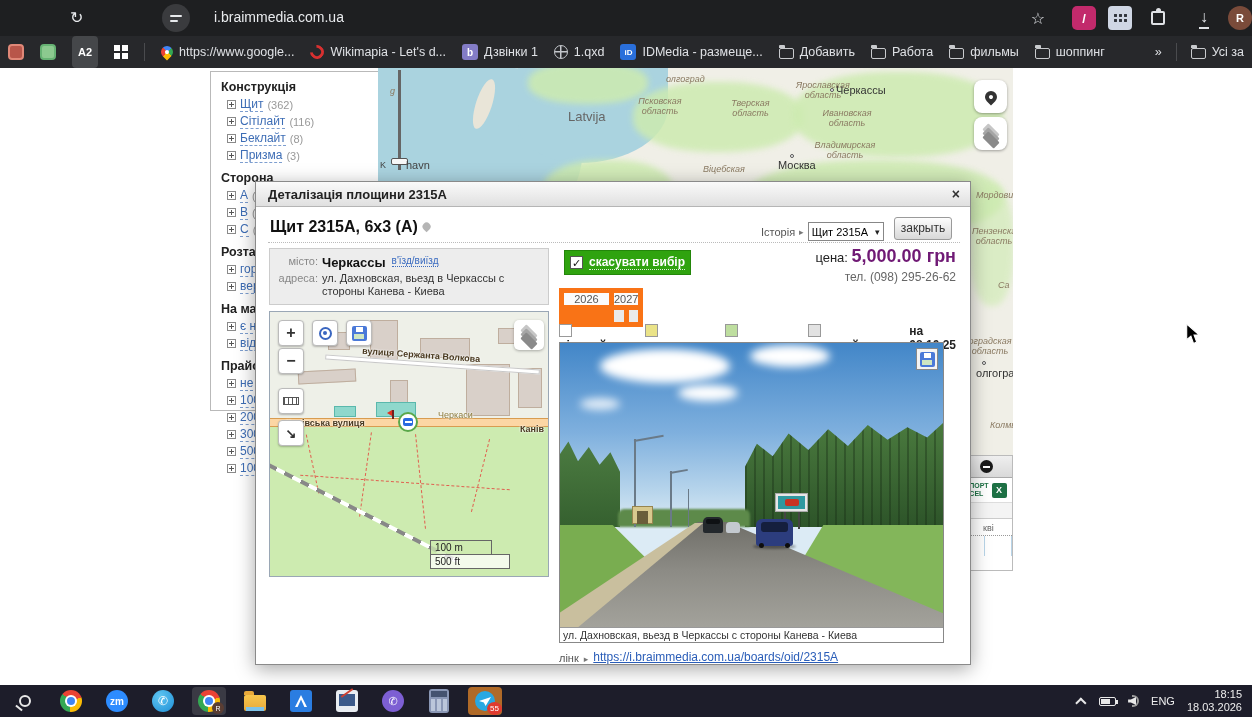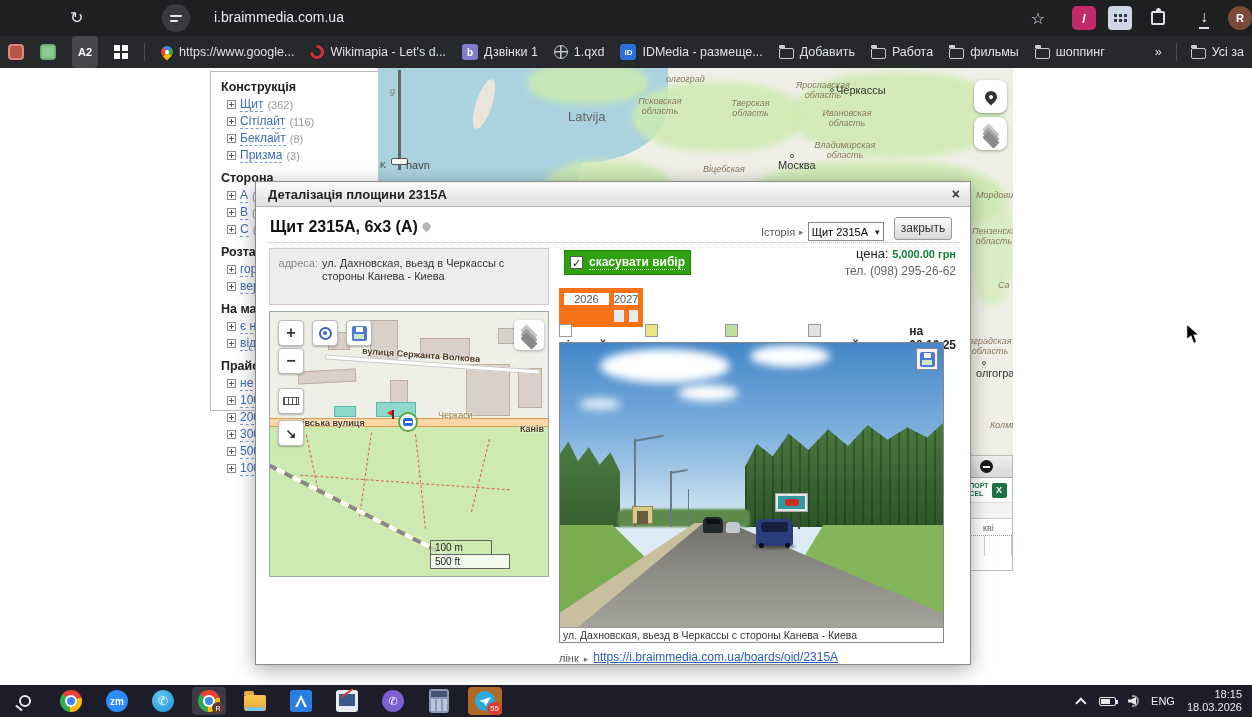--- a/index.html
+++ b/index.html
@@ -143,21 +143,21 @@
   .scalebox { position:absolute; left:160px; font-size:10px; color:#222; border:1px solid #666; padding:0 0 0 4px; height:15px; line-height:14px; }
   #scale-m { top:228px; width:62px; background:rgba(205,235,176,.75); }
   #scale-ft { top:242px; width:80px; background:rgba(255,255,255,.75); }
 
   
   #btn-cancel { position:absolute; left:308px; top:68px; width:127px; height:25px; background:#2fa30f; border:1px solid #23860a; display:flex; align-items:center; gap:6px; padding-left:5px; }
   #btn-cancel .cb { width:13px; height:13px; background:#fff; border:1px solid #555; font-size:11px; line-height:12px; text-align:center; color:#111; }
   #btn-cancel .lbl { color:#fff; font-size:12px; font-weight:bold; border-bottom:1px dotted rgba(255,255,255,.85); }
   #priceblock { position:absolute; left:500px; top:64px; width:200px; text-align:right; }
   #priceblock .p1 { font-size:13px; color:#222; }
-  #priceblock .p1 b { font-size:11px; color:#15803d; }
+  #priceblock .p1 b { font-size:18px; color:#701a75; }
   #priceblock .p2 { font-size:12px; color:#666; margin-top:3px; }
 
   #calendar { position:absolute; left:303px; top:106px; border-collapse:collapse; }
   #calendar td { border:5px solid #f97316; text-align:center; }
   #calendar .yr { font-size:11px; color:#555; background:#fbfbfb; height:13px; }
   #calendar .mo { font-size:10.5px; color:#444; background:#f0f0f0; height:14px; width:33px; }
   #calendar .empty { height:17px; background:#eaeaea; }
 
   #legend { position:absolute; left:303px; top:142px; display:flex; align-items:center; gap:24px; font-size:12px; color:#222; font-weight:bold; }
   .sw { width:13px; height:13px; border:1px solid #999; display:inline-block; vertical-align:-2px; margin-right:5px; }
@@ -476,20 +476,24 @@
       <span class="arr">▸</span>
       <span class="fakeselect">
         <span class="val">Щит 2315А</span>
         <span class="caret">▾</span>
       </span>
     </div>
     <div id="btn-close2">закрыть</div>
     <div id="dotsep"></div>
 
     <div id="infobox">
+      <div class="inforow">
+        <span class="inflabel">місто:</span>
+        <span><span id="city">Черкассы</span><span id="entry">в'їзд/виїзд</span></span>
+      </div>
       <div class="inforow" style="margin-top:2px;">
         <span class="inflabel">адреса:</span>
         <span id="addr" style="width:220px;">ул. Дахновская, вьезд в Черкассы с стороны Канева - Киева</span>
       </div>
     </div>
 
     <div id="minimap">
       <div id="mm-green"></div>
       <div class="bld" style="left:100px;top:8px;width:28px;height:40px;"></div>
       <div class="bld" style="left:150px;top:26px;width:50px;height:20px;"></div>

